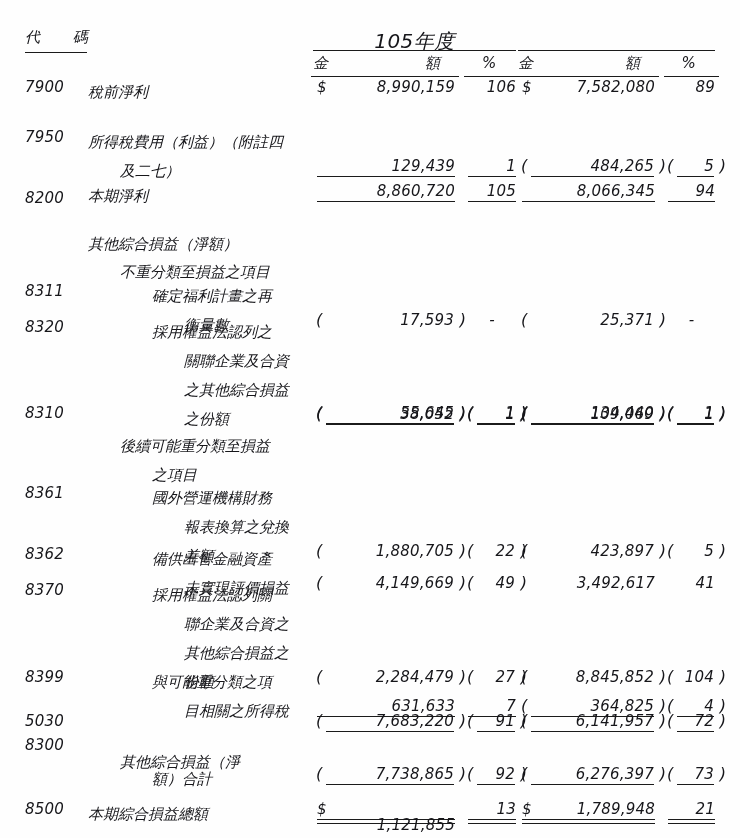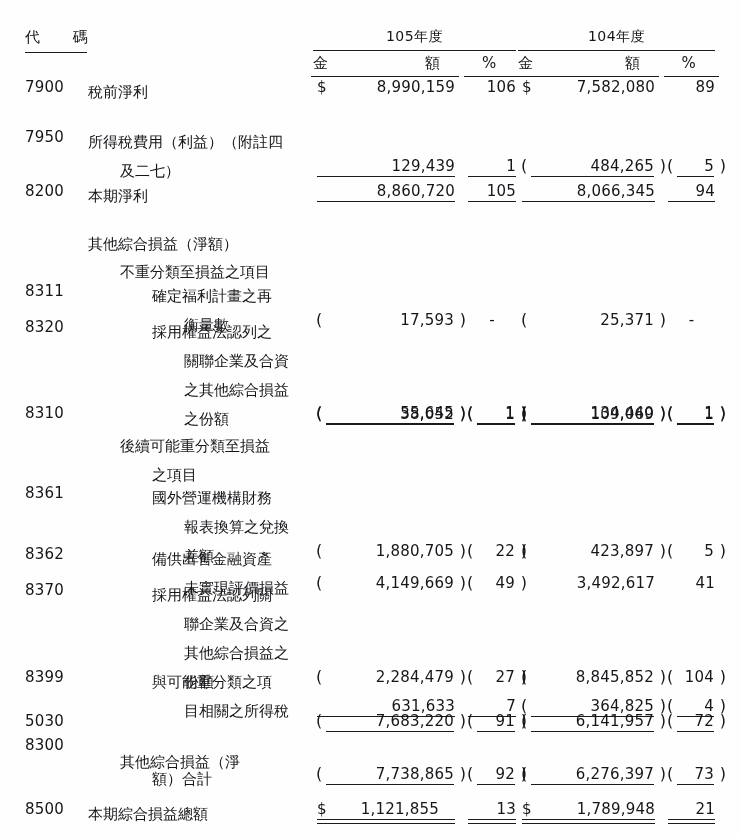--- a/index.html
+++ b/index.html
@@ -4,25 +4,25 @@
 <style>
   html,body{margin:0;padding:0;}
   body{
     width:740px;height:838px;
     background:#fefefe;
     font-family:"DejaVu Sans","Liberation Sans",sans-serif;
     color:#16161a;
     overflow:hidden;
     position:relative;
   }
-  .sheet{position:relative;width:740px;height:599px;}
+  .sheet{position:relative;width:740px;height:599px;font-style:italic;}
 
   
   .hdr{position:absolute;left:0;top:0;width:740px;height:78px;}
-  .yr{position:absolute;text-align:center;font-size:14px;letter-spacing:.5px;}
+  .yr{position:absolute;text-align:center;font-size:20px;letter-spacing:.5px;}
   .yr-rule{position:absolute;height:0;border-top:1.6px solid #1b1b1b;}
   .colhead{position:absolute;font-size:15px;}
   .ch-rule{position:absolute;height:0;border-top:1.6px solid #1b1b1b;}
 
   .codehead{position:absolute;left:25px;top:28px;font-size:15px;letter-spacing:14px;}
   .codehead-rule{position:absolute;left:25px;top:52px;width:62px;border-top:1.5px solid #1b1b1b;height:0;}
 
   
   .row{position:absolute;left:0;width:740px;}
   .code{position:absolute;left:25px;font-size:15px;letter-spacing:.2px;white-space:nowrap;}
@@ -48,21 +48,20 @@
   <div class="hdr">
     <div class="codehead">代 碼</div>
     <div class="codehead-rule"></div>
   <div class="yr" style="left: 313px; top: 28px; width: 203px;">105年度</div>
       <div class="yr-rule" style="left: 313px; top: 50px; width: 203px;"></div>
       <div class="colhead" style="left: 313px; top: 54px;">金</div>
       <div class="colhead" style="left: 425px; top: 54px;">額</div>
       <div class="ch-rule" style="left: 311px; top: 76px; width: 148px;"></div>
       <div class="colhead" style="left: 482px; top: 54px;">%</div>
       <div class="ch-rule" style="left: 464px; top: 76px; width: 56px;"></div>
-      <div class="yr" style="left: 518px; top: 28px; width: 197px;">104年度</div>
       <div class="yr-rule" style="left: 518px; top: 50px; width: 197px;"></div>
       <div class="colhead" style="left: 518px; top: 54px;">金</div>
       <div class="colhead" style="left: 625px; top: 54px;">額</div>
       <div class="ch-rule" style="left: 516px; top: 76px; width: 143px;"></div>
       <div class="colhead" style="left: 681.5px; top: 54px;">%</div>
       <div class="ch-rule" style="left: 664px; top: 76px; width: 55px;"></div>
     </div>
 
   <div id="rows-root">
       <div class="row" style="top: 78px;">
@@ -118,21 +117,21 @@
         <div class="ul" style="left: 677px; width: 37px; top: 48px;"></div>
         <div class="pct" style="left: 668px; width: 47px; top: 29px;">
           <span class="inner">
             <span class="lp">(</span>
             <span class="rp">)</span>
             <span class="num" style="right: 1px;">5</span>
           </span>
         </div>
       </div>
       <div class="row" style="top: 182px;">
-        <div class="code" style="top: 0px;">8200</div>
+        <div class="code" style="top: 7px;">8200</div>
         <div class="label" style="left: 88px; top: 0px;">本期淨利</div>
         <div class="ul" style="left: 317px; width: 138px; top: 19px;"></div>
         <div class="amt" style="left: 317px; width: 138px; top: 0px;">
           <span class="inner">
             <span class="num" style="right: 0px;">8,860,720</span>
           </span>
         </div>
         <div class="ul" style="left: 468px; width: 48px; top: 19px;"></div>
         <div class="pct" style="left: 468px; width: 48px; top: 0px;">
           <span class="inner">
@@ -469,21 +468,21 @@
         </div>
       </div>
       <div class="row" style="top: 800px;">
         <div class="code" style="top: 0px;">8500</div>
         <div class="label" style="left: 88px; top: 0px;">本期綜合損益總額</div>
         <div class="ul" style="left: 317px; width: 138px; top: 19px;"></div>
         <div class="ul" style="left: 317px; width: 138px; top: 23px;"></div>
         <div class="amt" style="left: 317px; width: 138px; top: 0px;">
           <span class="inner">
             <span class="cur" style="left: 0px;">$</span>
-            <span class="num" style="right: 16px;">1,121,855</span>
+            <span class="num" style="right: 0px; margin-top: 16px;">1,121,855</span>
           </span>
         </div>
         <div class="ul" style="left: 468px; width: 48px; top: 19px;"></div>
         <div class="ul" style="left: 468px; width: 48px; top: 23px;"></div>
         <div class="pct" style="left: 468px; width: 48px; top: 0px;">
           <span class="inner">
             <span class="num" style="right: 0px;">13</span>
           </span>
         </div>
         <div class="ul" style="left: 522px; width: 133px; top: 19px;"></div>

